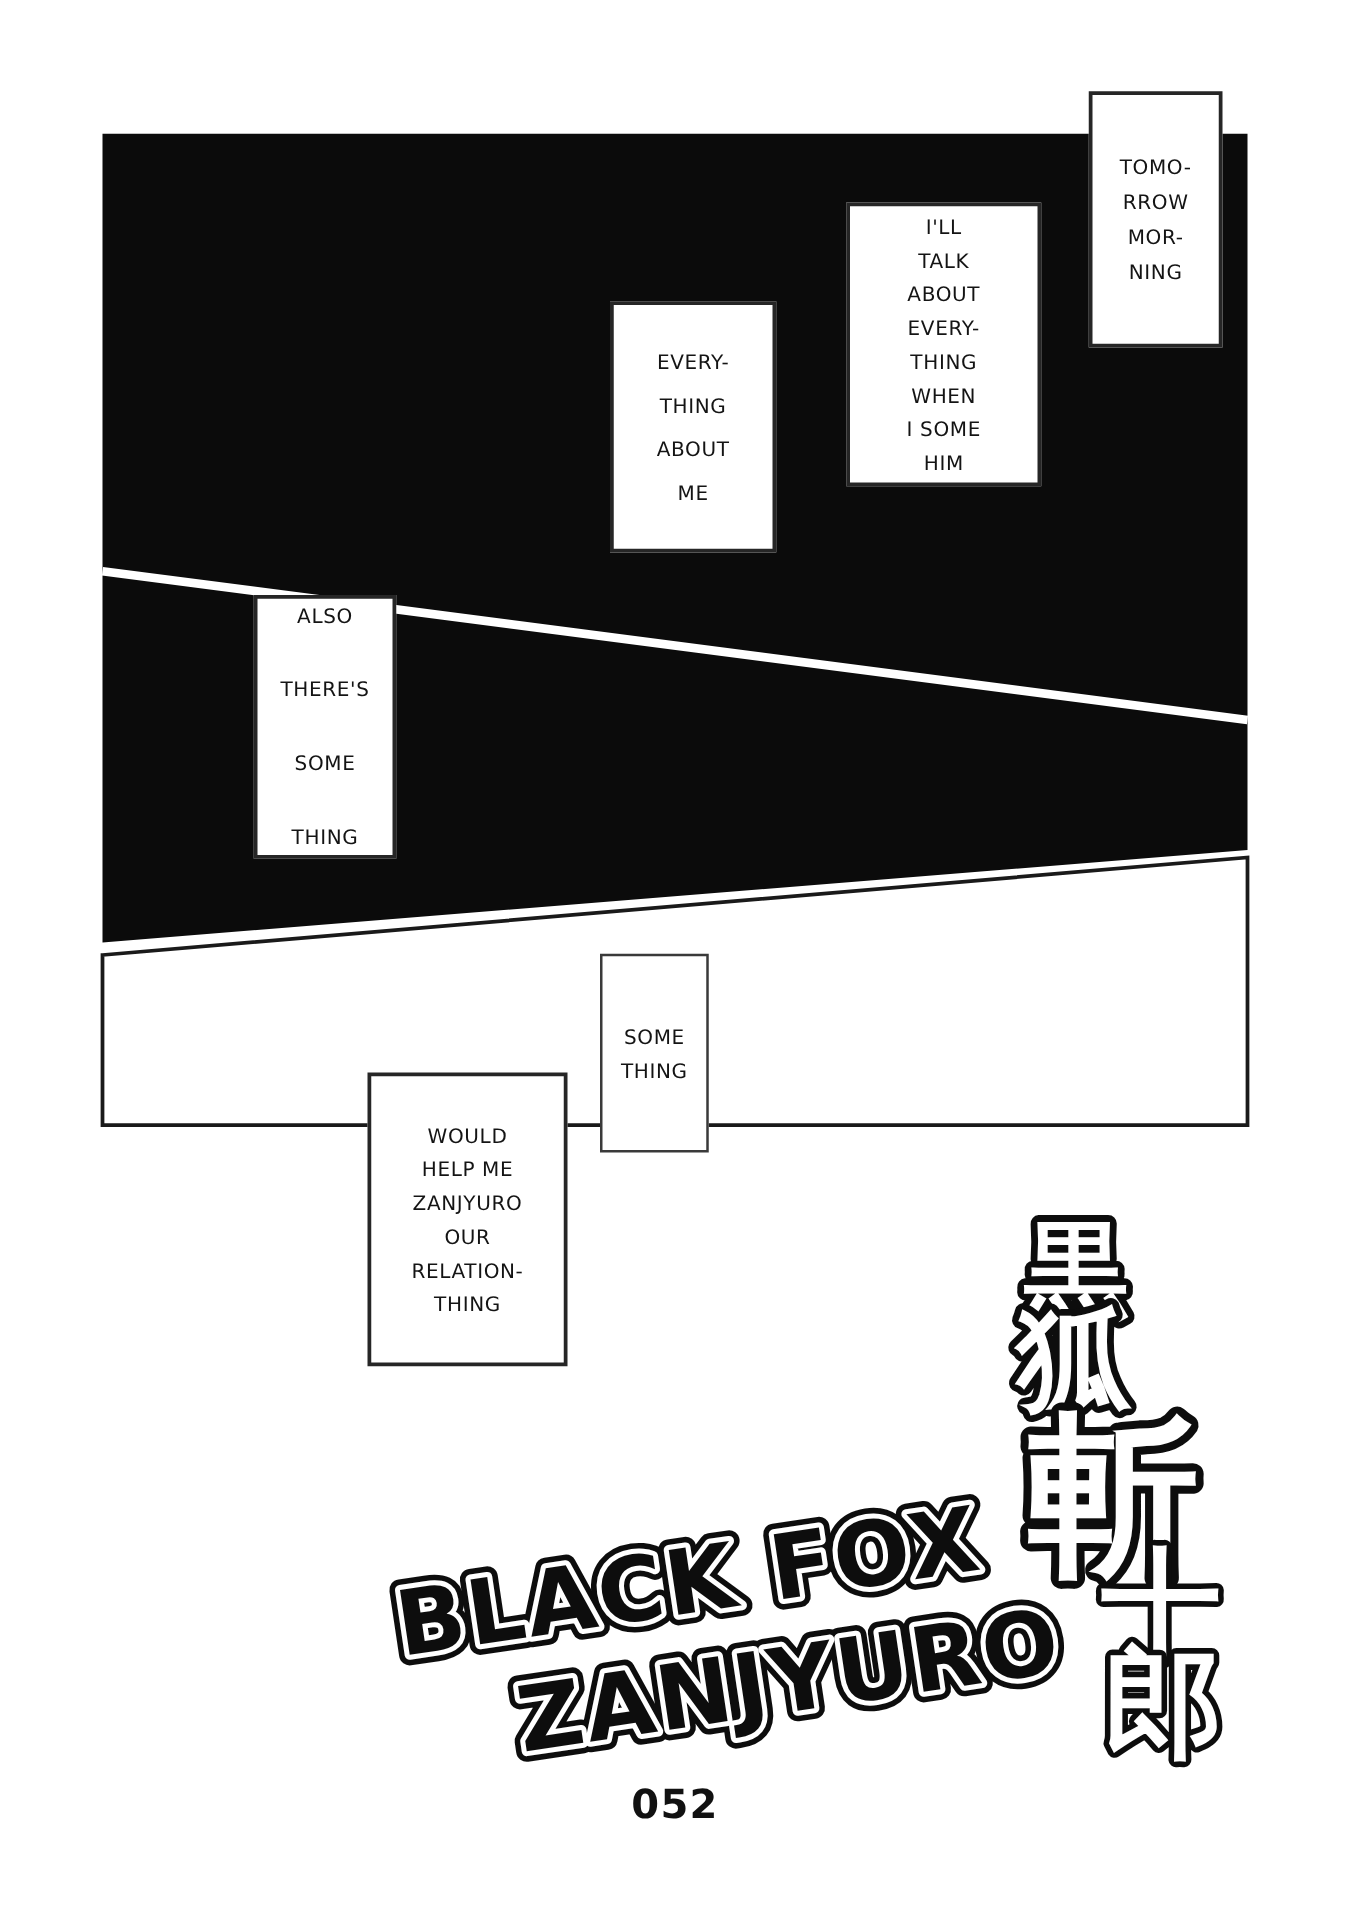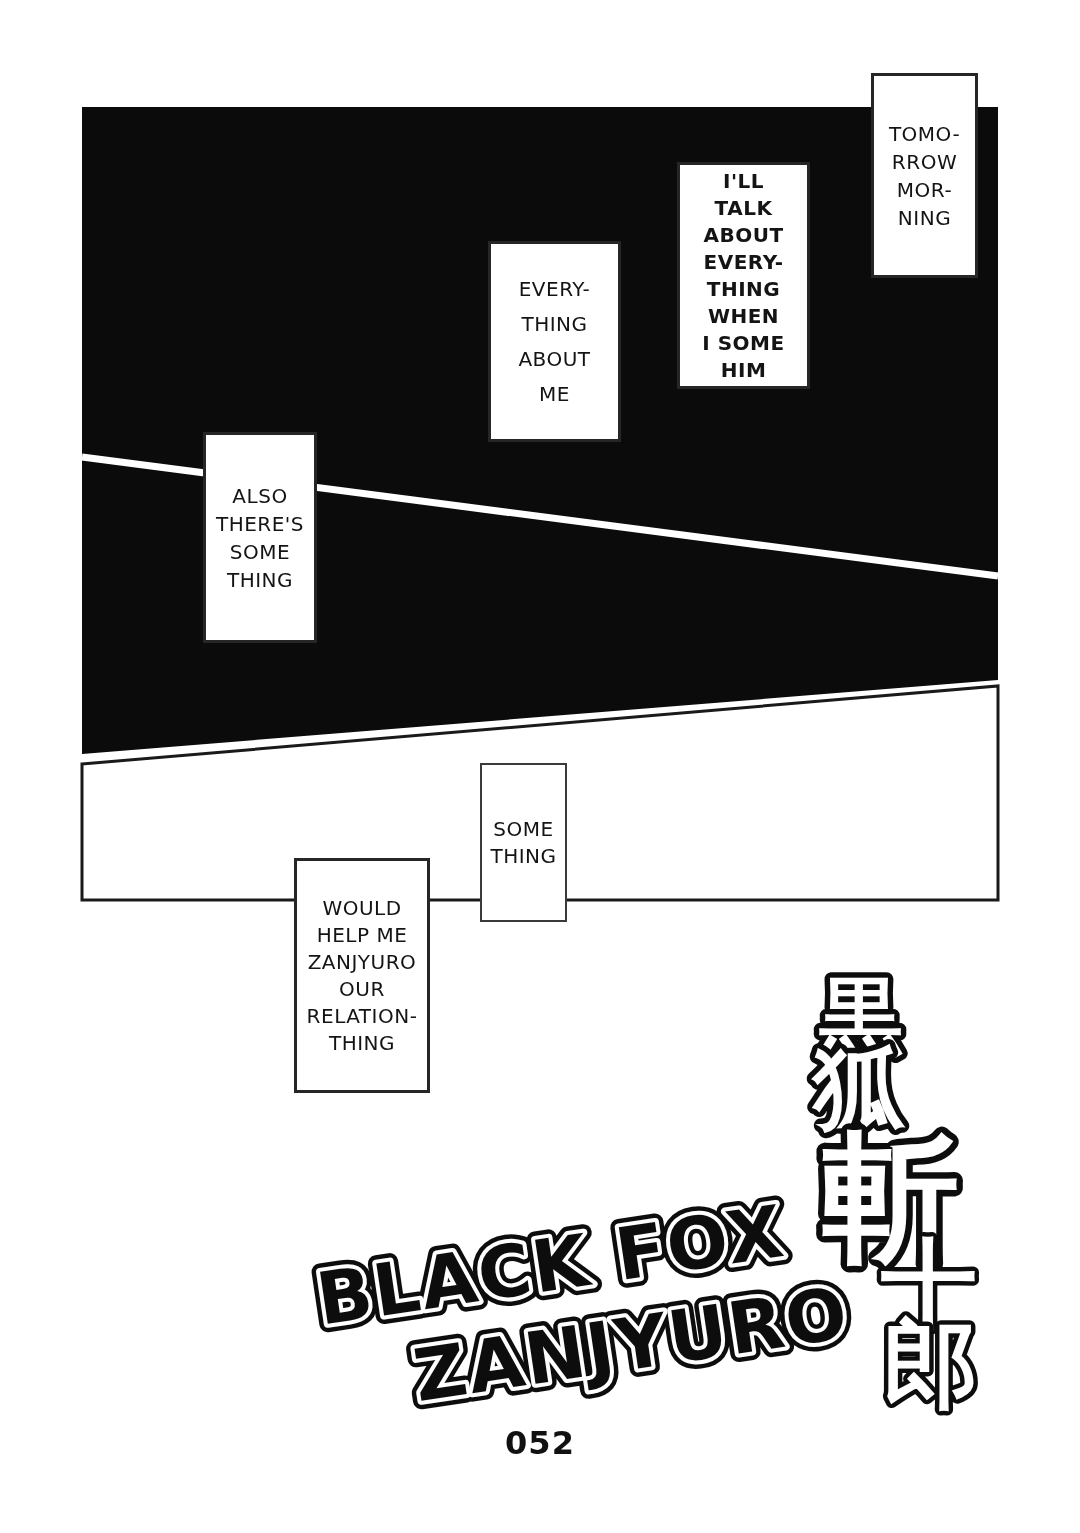--- a/index.html
+++ b/index.html
@@ -20,21 +20,21 @@
     position: absolute;
     box-sizing: border-box;
     background: #ffffff;
     border: 3px solid #262626;
     display: flex;
     flex-direction: column;
     justify-content: center;
     align-items: center;
     text-align: center;
     color: #141414;
-    font-size: 20px;
+    font-size: 16px;
     line-height: 28px;
     letter-spacing: 0.5px;
     z-index: 3;
   }
   .bubble .line { display: block; white-space: nowrap; }
   .bubble-thin { border-width: 2px; border-color: #3a3a3a; }
   #title-art {
     position: absolute;
     left: 0; top: 0;
     width: 1080px; height: 1533px;
@@ -77,52 +77,52 @@
     <polygon points="82,764 998,686 998,900 82,900" fill="#ffffff" stroke="#1a1a1a" stroke-width="3"></polygon>
   </svg>
 
   <div class="bubble" style="left:871px; top:73px; width:107px; height:205px;">
     <span class="line">TOMO-</span>
     <span class="line">RROW</span>
     <span class="line">MOR-</span>
     <span class="line">NING</span>
   </div>
 
-  <div class="bubble" style="left:677px; top:162px; width:133px; height:227px; line-height:27px;font-weight:bold;">
+  <div class="bubble" style="left:677px; top:162px; width:156px; height:227px; line-height:27px;">
     <span class="line">I'LL</span>
     <span class="line">TALK</span>
     <span class="line">ABOUT</span>
     <span class="line">EVERY-</span>
     <span class="line">THING</span>
     <span class="line">WHEN</span>
     <span class="line">I SOME</span>
     <span class="line">HIM</span>
   </div>
 
   <div class="bubble" style="left:488px; top:241px; width:133px; height:201px; line-height:35px;">
     <span class="line">EVERY-</span>
     <span class="line">THING</span>
     <span class="line">ABOUT</span>
     <span class="line">ME</span>
   </div>
 
 
-  <div class="bubble" style="left:203px; top:432px; width:114px; height:211px;">
+  <div class="bubble" style="left:203px; top:476px; width:114px; height:211px;justify-content:space-between;">
     <span class="line">ALSO</span>
     <span class="line">THERE'S</span>
     <span class="line">SOME</span>
     <span class="line">THING</span>
   </div>
 
   <div class="bubble bubble-thin" style="left:480px; top:763px; width:87px; height:159px; line-height:27px;">
     <span class="line">SOME</span>
     <span class="line">THING</span>
   </div>
 
-  <div class="bubble" style="left:294px; top:858px; width:136px; height:235px; line-height:27px;">
+  <div class="bubble" style="left:294px; top:858px; width:160px; height:235px; line-height:27px;">
     <span class="line">WOULD</span>
     <span class="line">HELP ME</span>
     <span class="line">ZANJYURO</span>
     <span class="line">OUR</span>
     <span class="line">RELATION-</span>
     <span class="line">THING</span>
   </div>
 
   <svg id="title-art" viewBox="0 0 1080 1533" xmlns="http://www.w3.org/2000/svg" font-family="&quot;DejaVu Sans&quot;, sans-serif">
 

